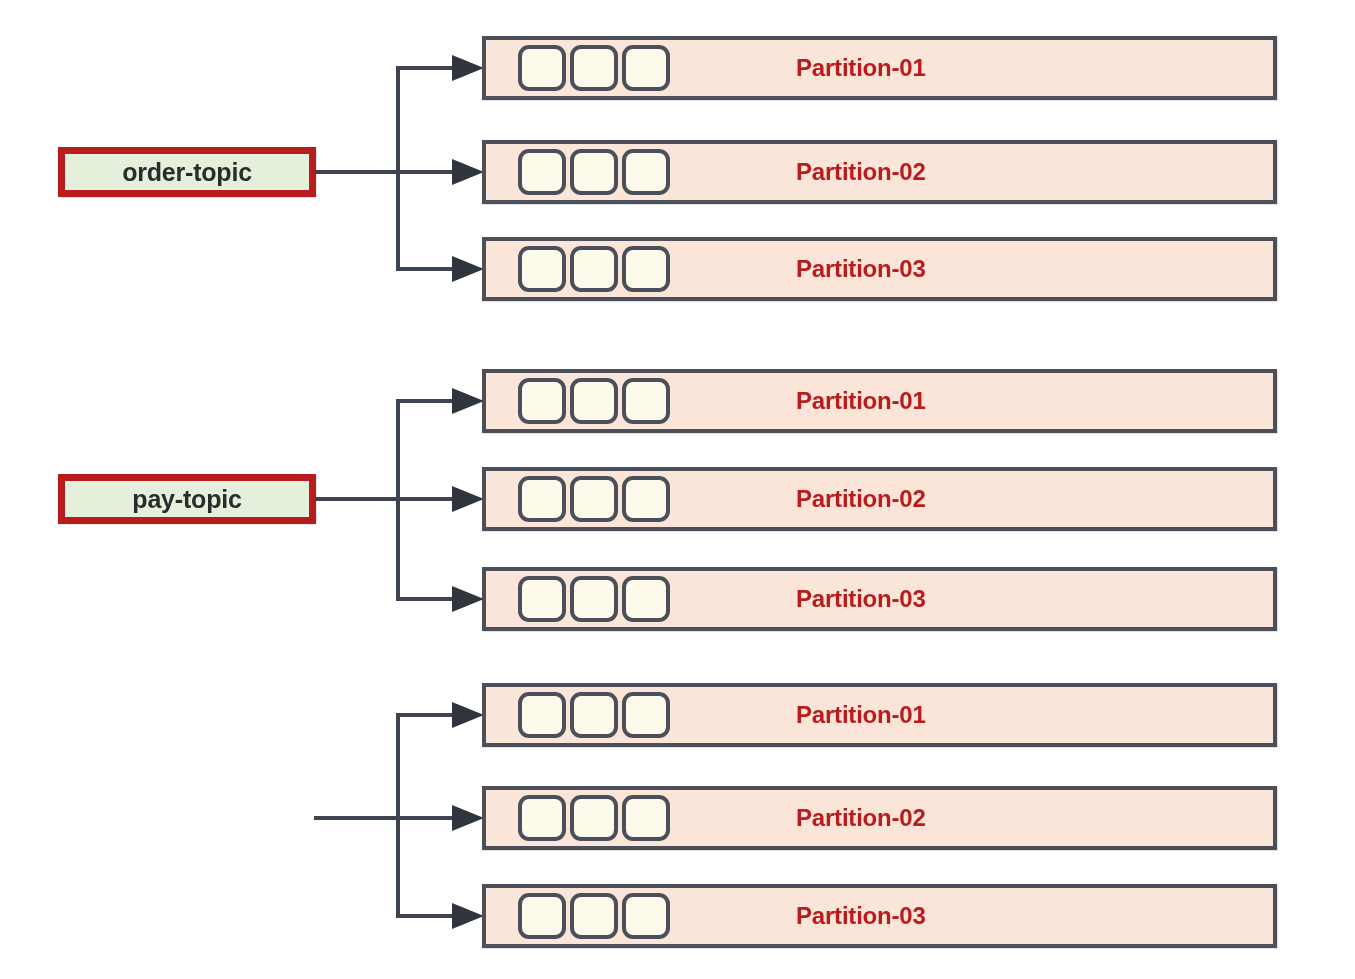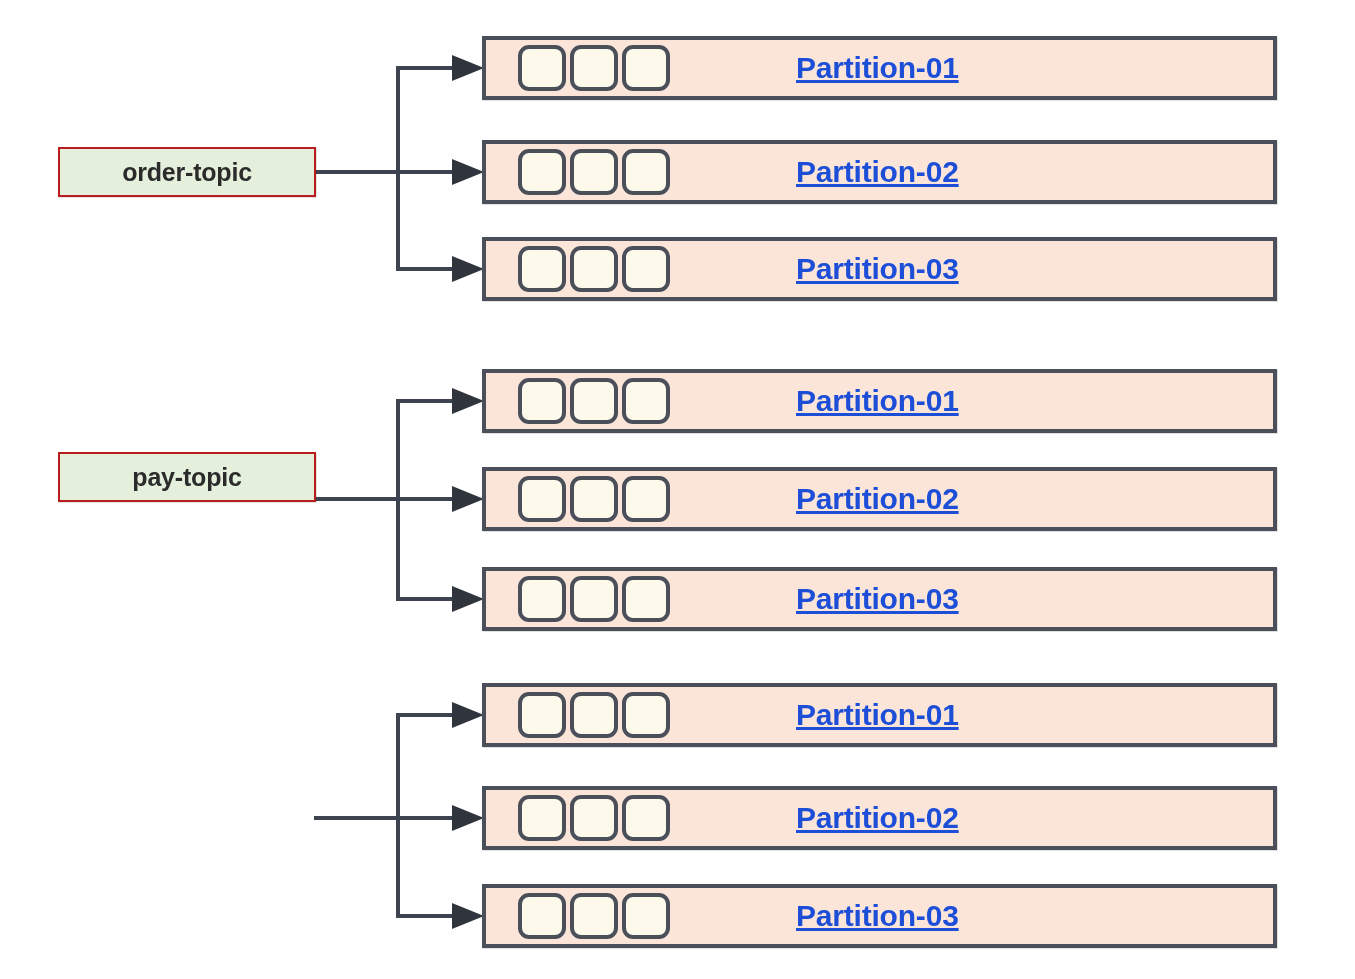--- a/index.html
+++ b/index.html
@@ -17,21 +17,21 @@
     background: #ffffff;
     overflow: hidden;
   }
 
   
   .topic-box {
     position: absolute;
     width: 258px;
     height: 50px;
     background: #e4efdc;
-    border: 2px solid #b91c1c;
+    border: 7px solid #b91c1c;
     box-sizing: border-box;
     display: flex;
     align-items: center;
     justify-content: center;
     box-shadow: 1px 1px 0 rgba(0,0,0,0.10);
   }
   .topic-box .topic-label {
     font-size: 25px;
     font-weight: bold;
     color: #2b2b2b;
@@ -63,26 +63,25 @@
     background: #fdfaec;
     border: 4px solid #4a4f59;
     border-radius: 11px;
     box-sizing: border-box;
   }
   .partition-label {
     position: absolute;
     left: 310px;
     top: 50%;
     transform: translateY(-50%);
-    font-size: 30px;
+    font-size: 24px;
     font-weight: bold;
-    color: #1d4ed8;
+    color: #b91c1c;
     white-space: nowrap;
     letter-spacing: -0.2px;
-    text-decoration: underline;
   }
 
   
   .connector {
     position: absolute;
     left: 0;
     top: 0;
     width: 1355px;
     height: 979px;
     pointer-events: none;
@@ -162,21 +161,21 @@
 
   <div class="partition-bar" style="left:482px; top:237px;">
     <div class="msg-group">
       <div class="msg-cell"></div>
       <div class="msg-cell"></div>
       <div class="msg-cell"></div>
     </div>
     <span class="partition-label">Partition-03</span>
   </div>
 
-  <div class="topic-box" style="left:58px; top:452px;align-items:center;">
+  <div class="topic-box" style="left:58px; top:474px;align-items:center;">
     <span class="topic-label">pay-topic</span>
   </div>
 
   <div class="partition-bar" style="left:482px; top:369px;">
     <div class="msg-group">
       <div class="msg-cell"></div>
       <div class="msg-cell"></div>
       <div class="msg-cell"></div>
     </div>
     <span class="partition-label">Partition-01</span>

